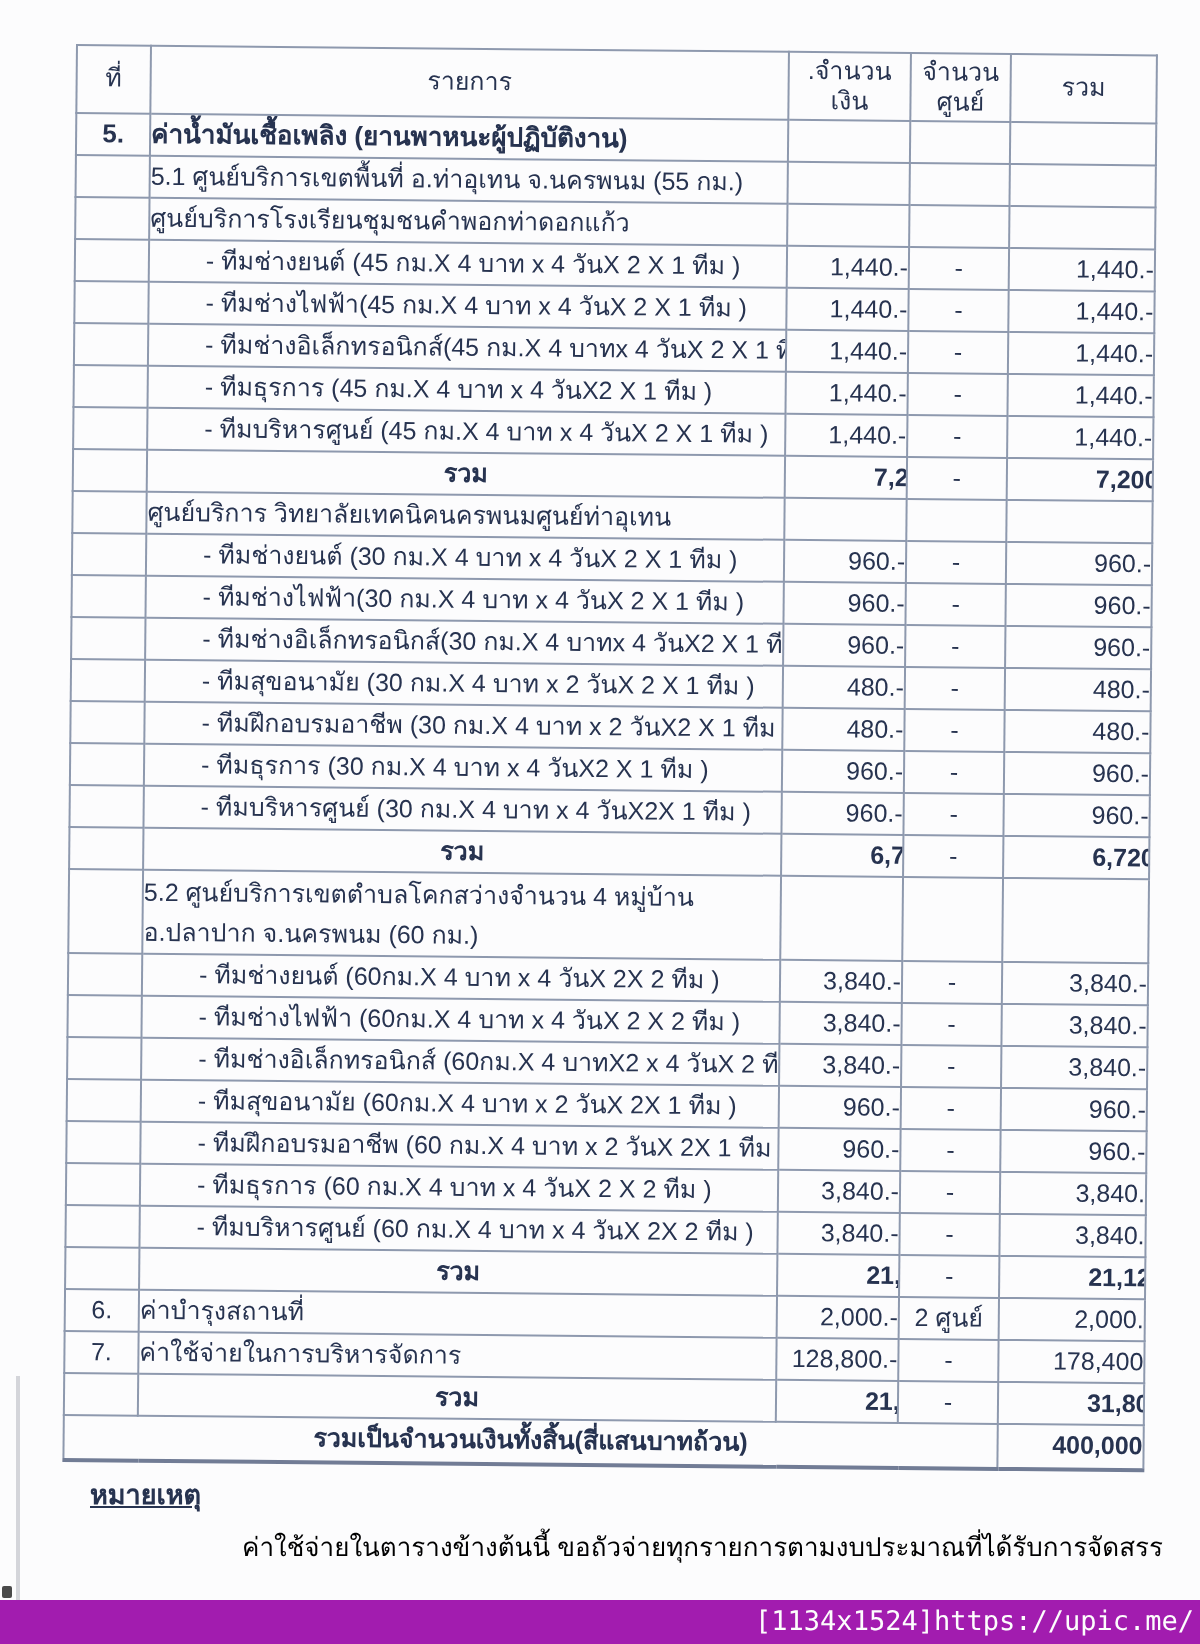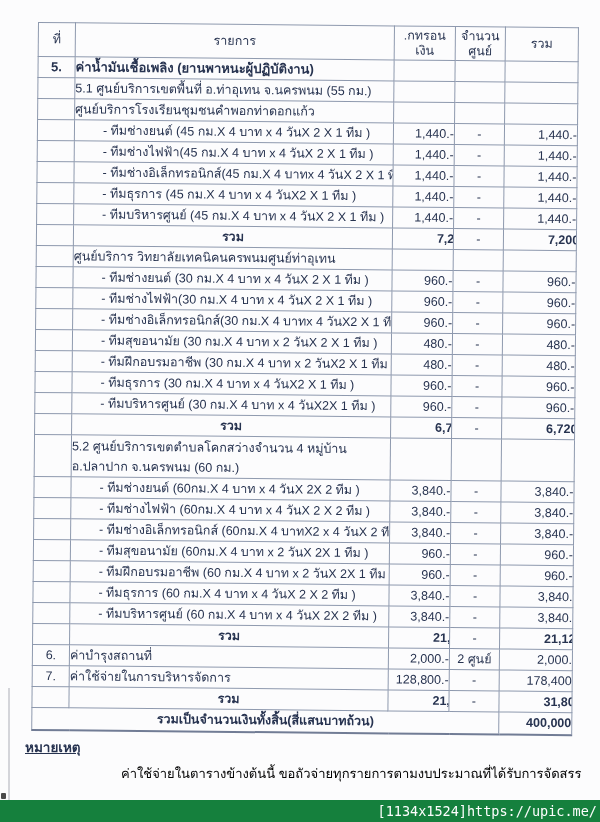--- a/index.html
+++ b/index.html
@@ -26,26 +26,26 @@
   .c-amount{text-align:right;padding-right:10px;}
   .c-centers{text-align:center;}
   .c-total{text-align:right;padding-right:7px;}
   tr.title td{font-weight:700;font-size:13px;}
   tr.sum .c-item{text-align:center;font-weight:700;padding-left:0;}
   tr.sum .c-amount,tr.sum .c-total{font-weight:700;padding-left:44px;}
   tr.grand td{font-weight:700;height:21px;border-bottom:2px solid #717c95;}
   .grand-label{text-align:center;}
   .c-item .l1,.c-item .l2{line-height:20px;}
   .note{position:absolute;left:25px;top:736px;}
-  .note-title{font-weight:700;font-size:13.5px;text-decoration:underline;color:#273350;}
+  .note-title{font-weight:700;font-size:13.5px;text-decoration:underline;color:#273350;margin-left:20px;}
   .note-body{position:absolute;left:96px;top:27px;width:480px;font-size:13px;white-space:nowrap;color:#000000;}
   .artifact-v{position:absolute;left:8px;top:688px;width:2px;height:112px;background:#d4d5da;}
   .speck{position:absolute;left:1px;top:793px;width:5px;height:6px;background:#4a4a4a;border-radius:1px;}
   .watermark-bar{
-    position:absolute;left:0;bottom:0;width:600px;height:22px;background:#15803d;
+    position:absolute;left:0;bottom:0;width:600px;height:22px;background:#a21caf;
     display:flex;align-items:center;justify-content:flex-end;
   }
   .watermark-bar span{
     color:#fdfdfd;font-family:"DejaVu Sans Mono",monospace;font-size:13.5px;
     padding-right:3px;letter-spacing:0;
   }
 </style>
 </head>
 <body>
 
@@ -58,21 +58,21 @@
           <col style="width:319px">
           <col style="width:61px">
           <col style="width:50px">
           <col style="width:73px">
       </colgroup>
       <thead>
         <tr>
           <th>ที่</th>
           <th>รายการ</th>
           <th>
-            <div>.กทรอน</div>
+            <div>.จำนวน</div>
             <div>เงิน</div>
           </th>
           <th>
             <div>จำนวน</div>
             <div>ศูนย์</div>
           </th>
           <th class="th-bottom">รวม</th>
         </tr>
       </thead>
       <tbody>

